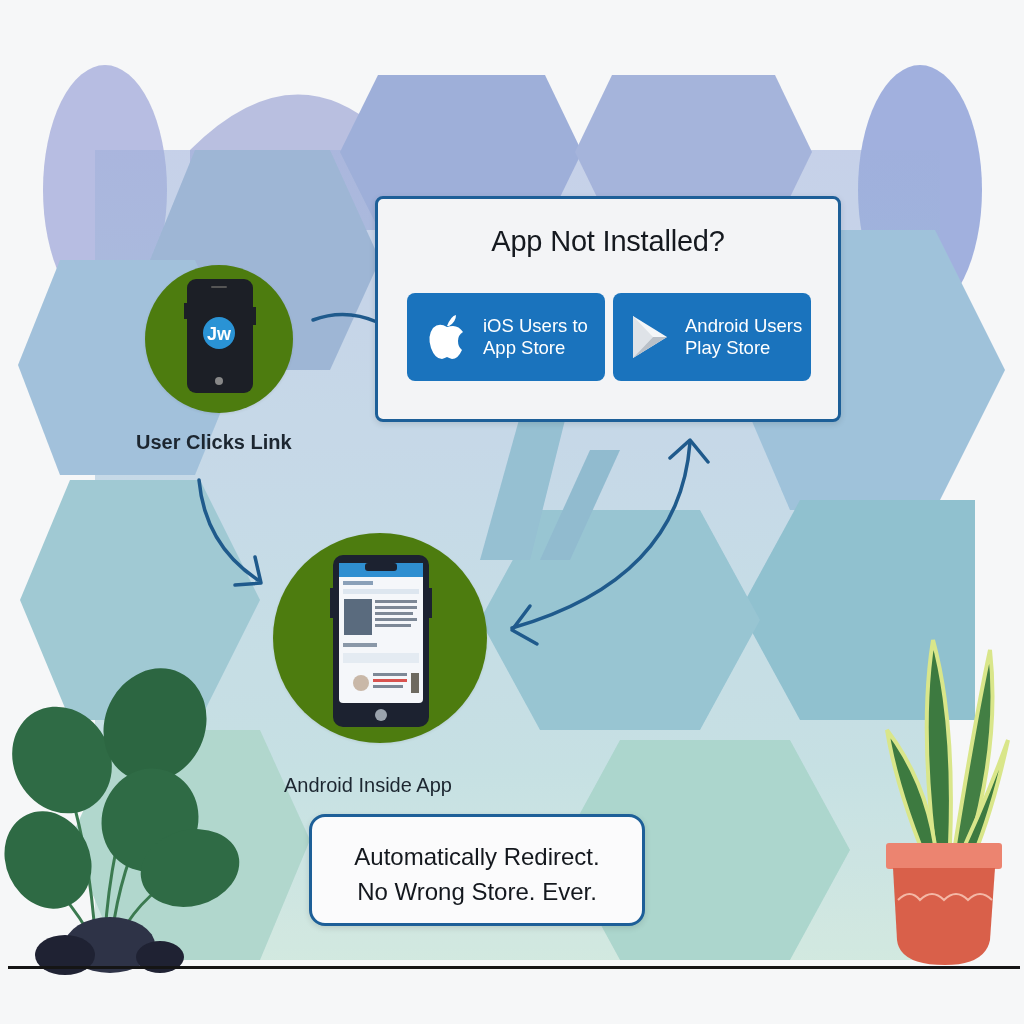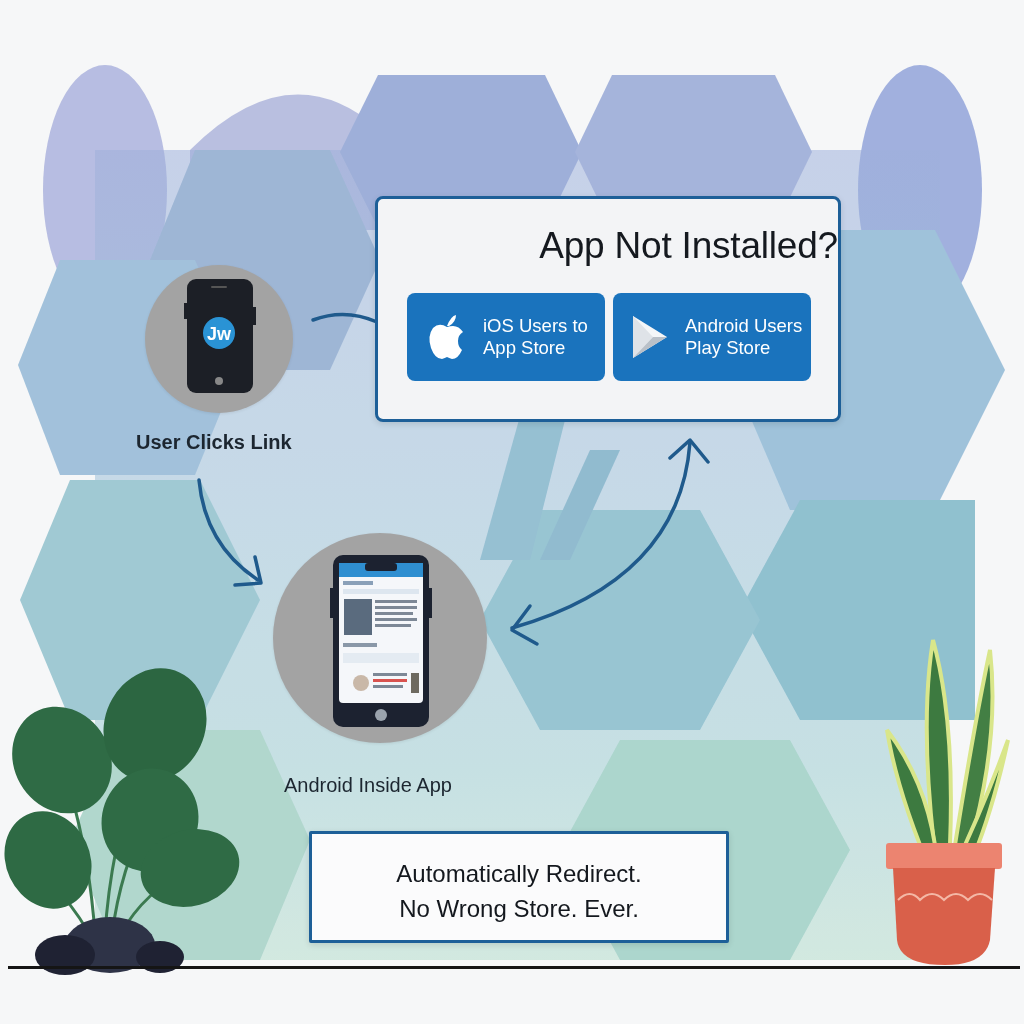--- a/index.html
+++ b/index.html
@@ -15,52 +15,52 @@
     .panel {
       position: absolute;
       background: #f3f4f6;
       border: 3px solid #1d5f98;
       border-radius: 8px;
       box-shadow: 0 2px 6px rgba(0,0,0,0.12);
     }
     .store-panel { left: 375px; top: 196px; width: 466px; height: 226px; }
     .store-title {
       position: absolute; left: 0; right: 0; top: 26px;
-      text-align: right; font-size: 37px; color: #15191f;
+      text-align: center; font-size: 29px; color: #15191f;
       letter-spacing: -0.2px;
     }
     .store-btn {
       position: absolute; top: 94px; height: 88px;
       background: #1a73bd; border-radius: 8px;
       display: flex; align-items: center; color: #fff;
       cursor: pointer;
     }
     .store-btn.ios { left: 29px; width: 198px; }
     .store-btn.android { left: 235px; width: 198px; }
     .btn-icon { width: 44px; height: 50px; margin-left: 18px; flex: 0 0 auto; }
     .store-btn.android .btn-icon { margin-left: 16px; width: 42px; }
     .btn-text { margin-left: 14px; font-size: 18.5px; line-height: 22px; }
     .btn-line { display: block; }
 
     .circle {
-      position: absolute; border-radius: 50%; background: #a3a3a3;
+      position: absolute; border-radius: 50%; background: #4d7c0f;
       box-shadow: 0 1px 3px rgba(0,0,0,0.08);
     }
     .circle-click { left: 145px; top: 265px; width: 148px; height: 148px; }
     .circle-app { left: 273px; top: 533px; width: 214px; height: 210px; }
 
     .label {
       position: absolute; font-size: 20px; color: #1c2630;
     }
     .label-click { left: 136px; top: 431px; font-weight: bold; }
     .label-inside { left: 284px; top: 774px; }
 
     .tagline-panel {
-      left: 309px; top: 831px; width: 420px; height: 112px;
-      background: #fbfbfc; border-radius: 2px;
+      left: 309px; top: 814px; width: 336px; height: 112px;
+      background: #fbfbfc; border-radius: 16px;
     }
     .tagline {
       position: absolute; left: 0; right: 0; top: 22px;
       text-align: center; font-size: 24px; line-height: 35px; color: #14181e;
     }
     .tagline span { display: block; }
 
     .floor {
       position: absolute; left: 8px; top: 966px; width: 1012px; height: 3px;
       background: #151515;

